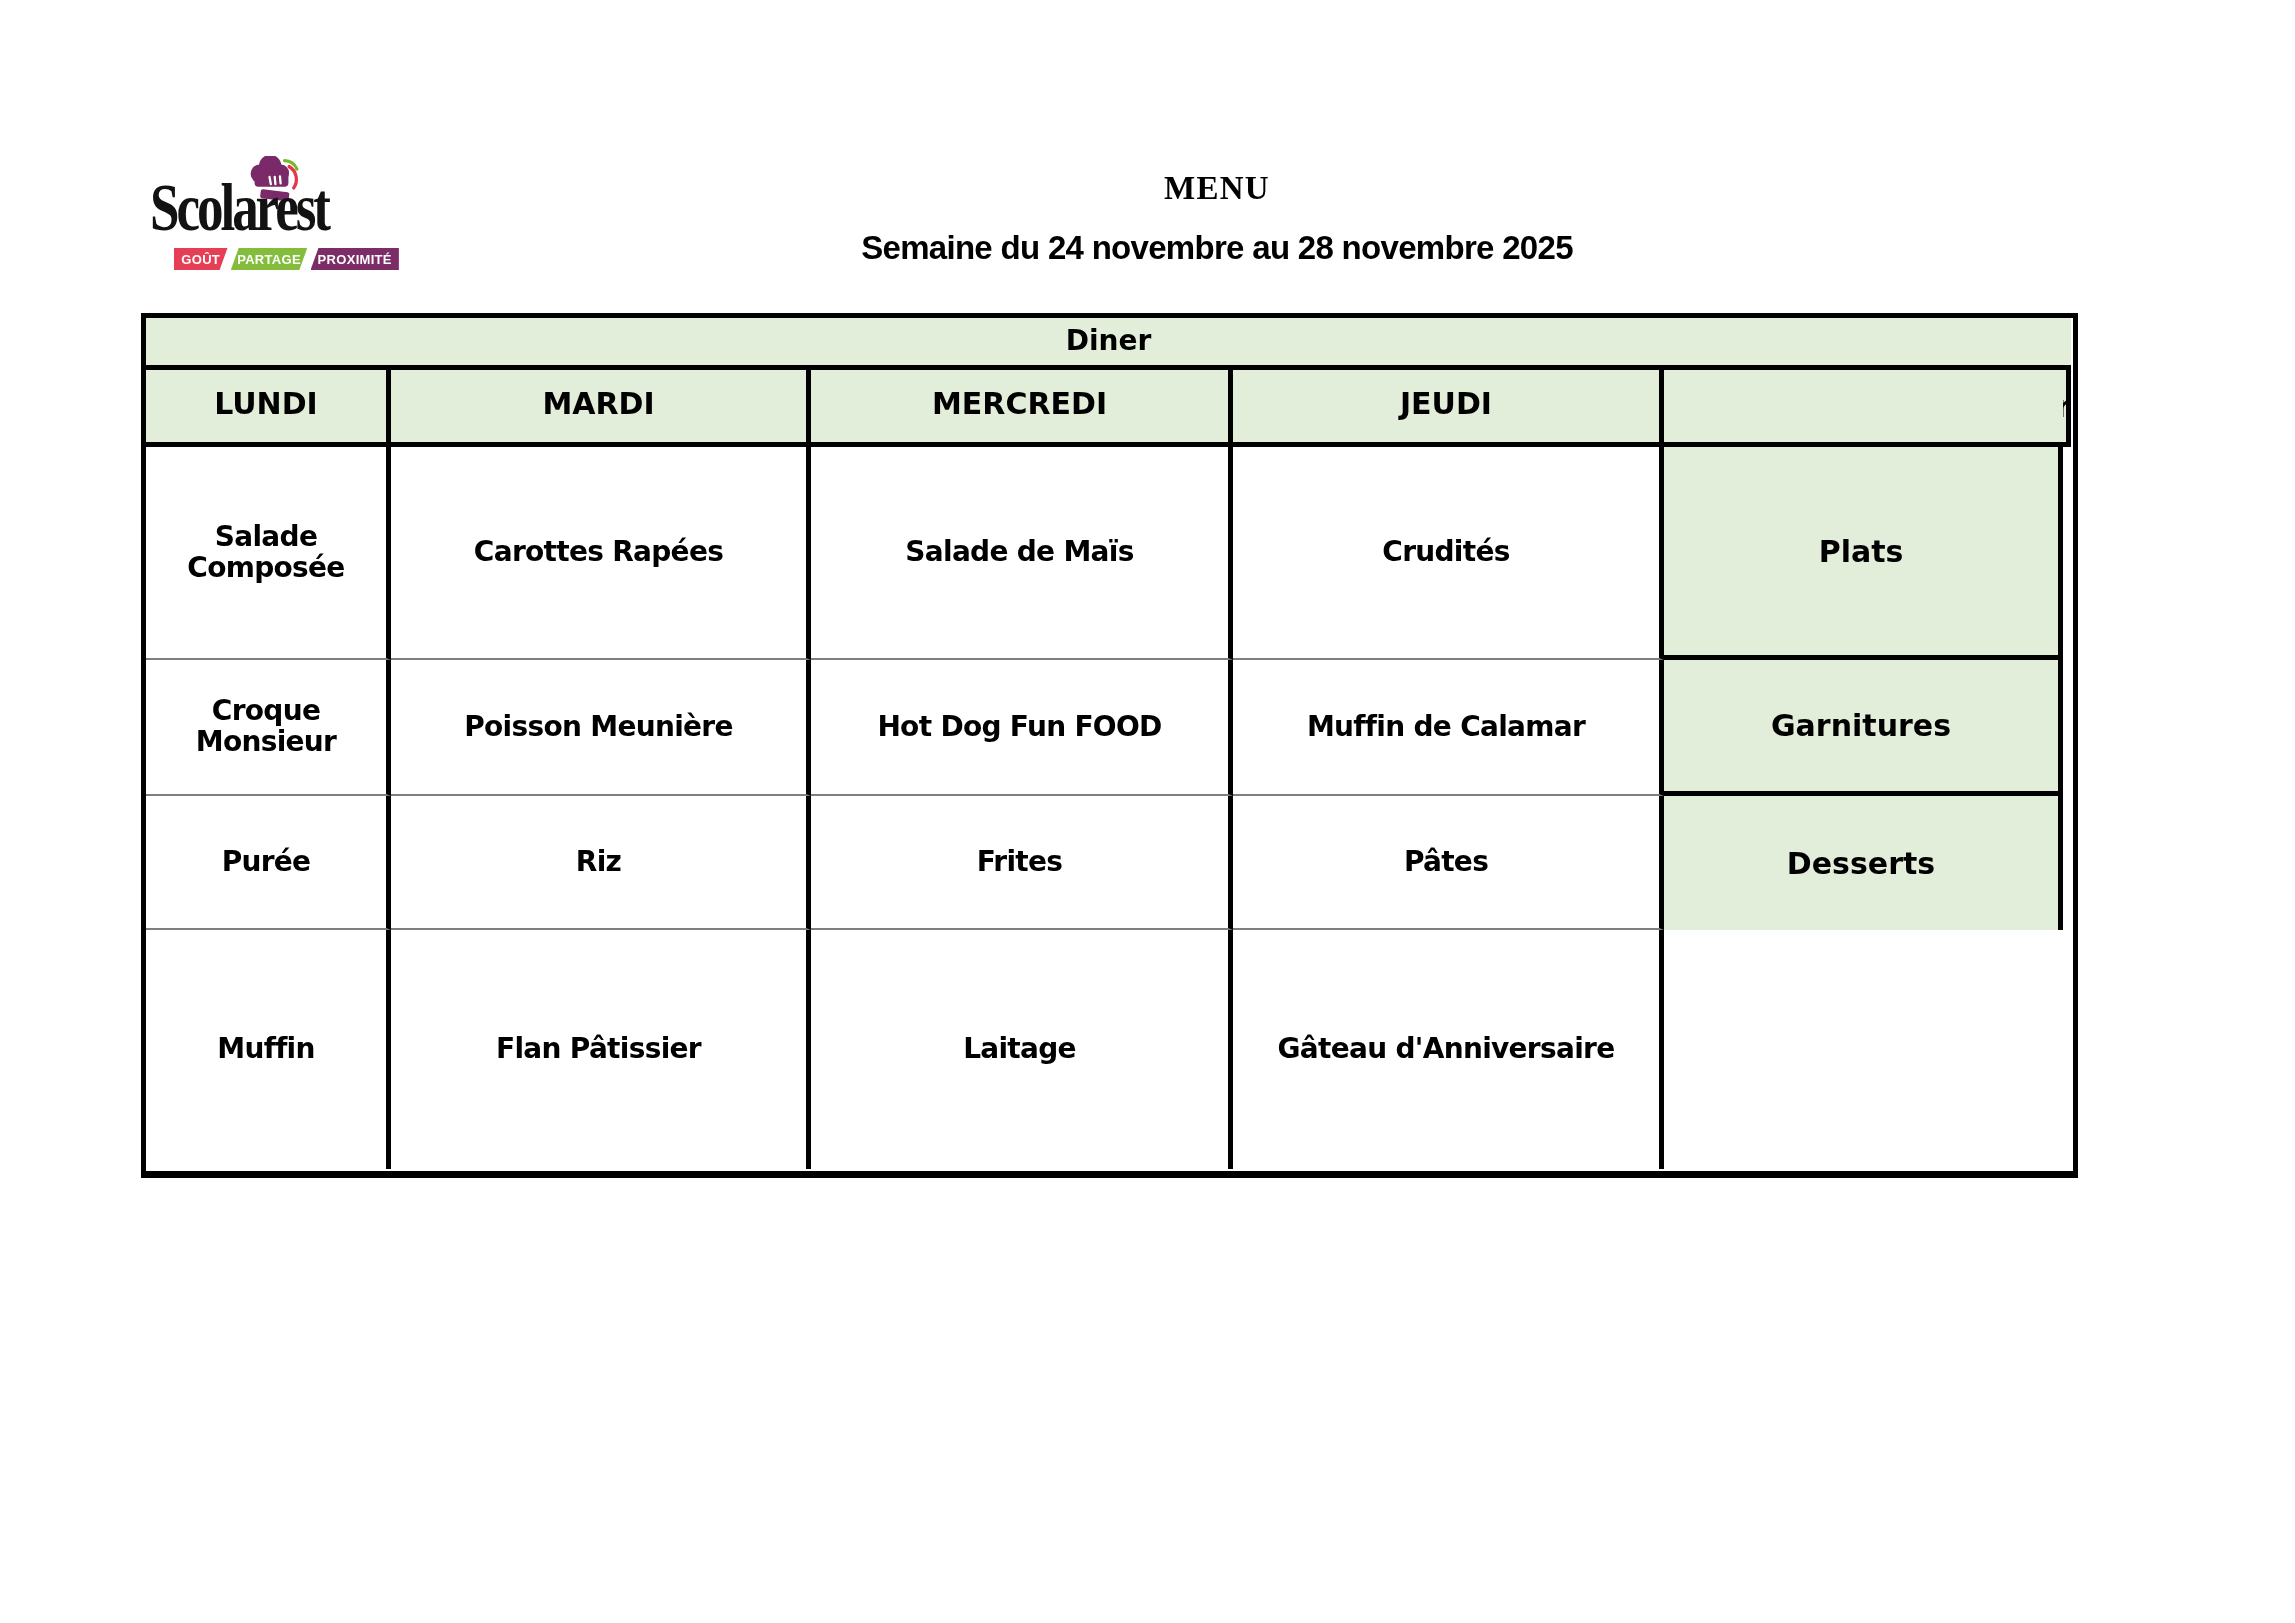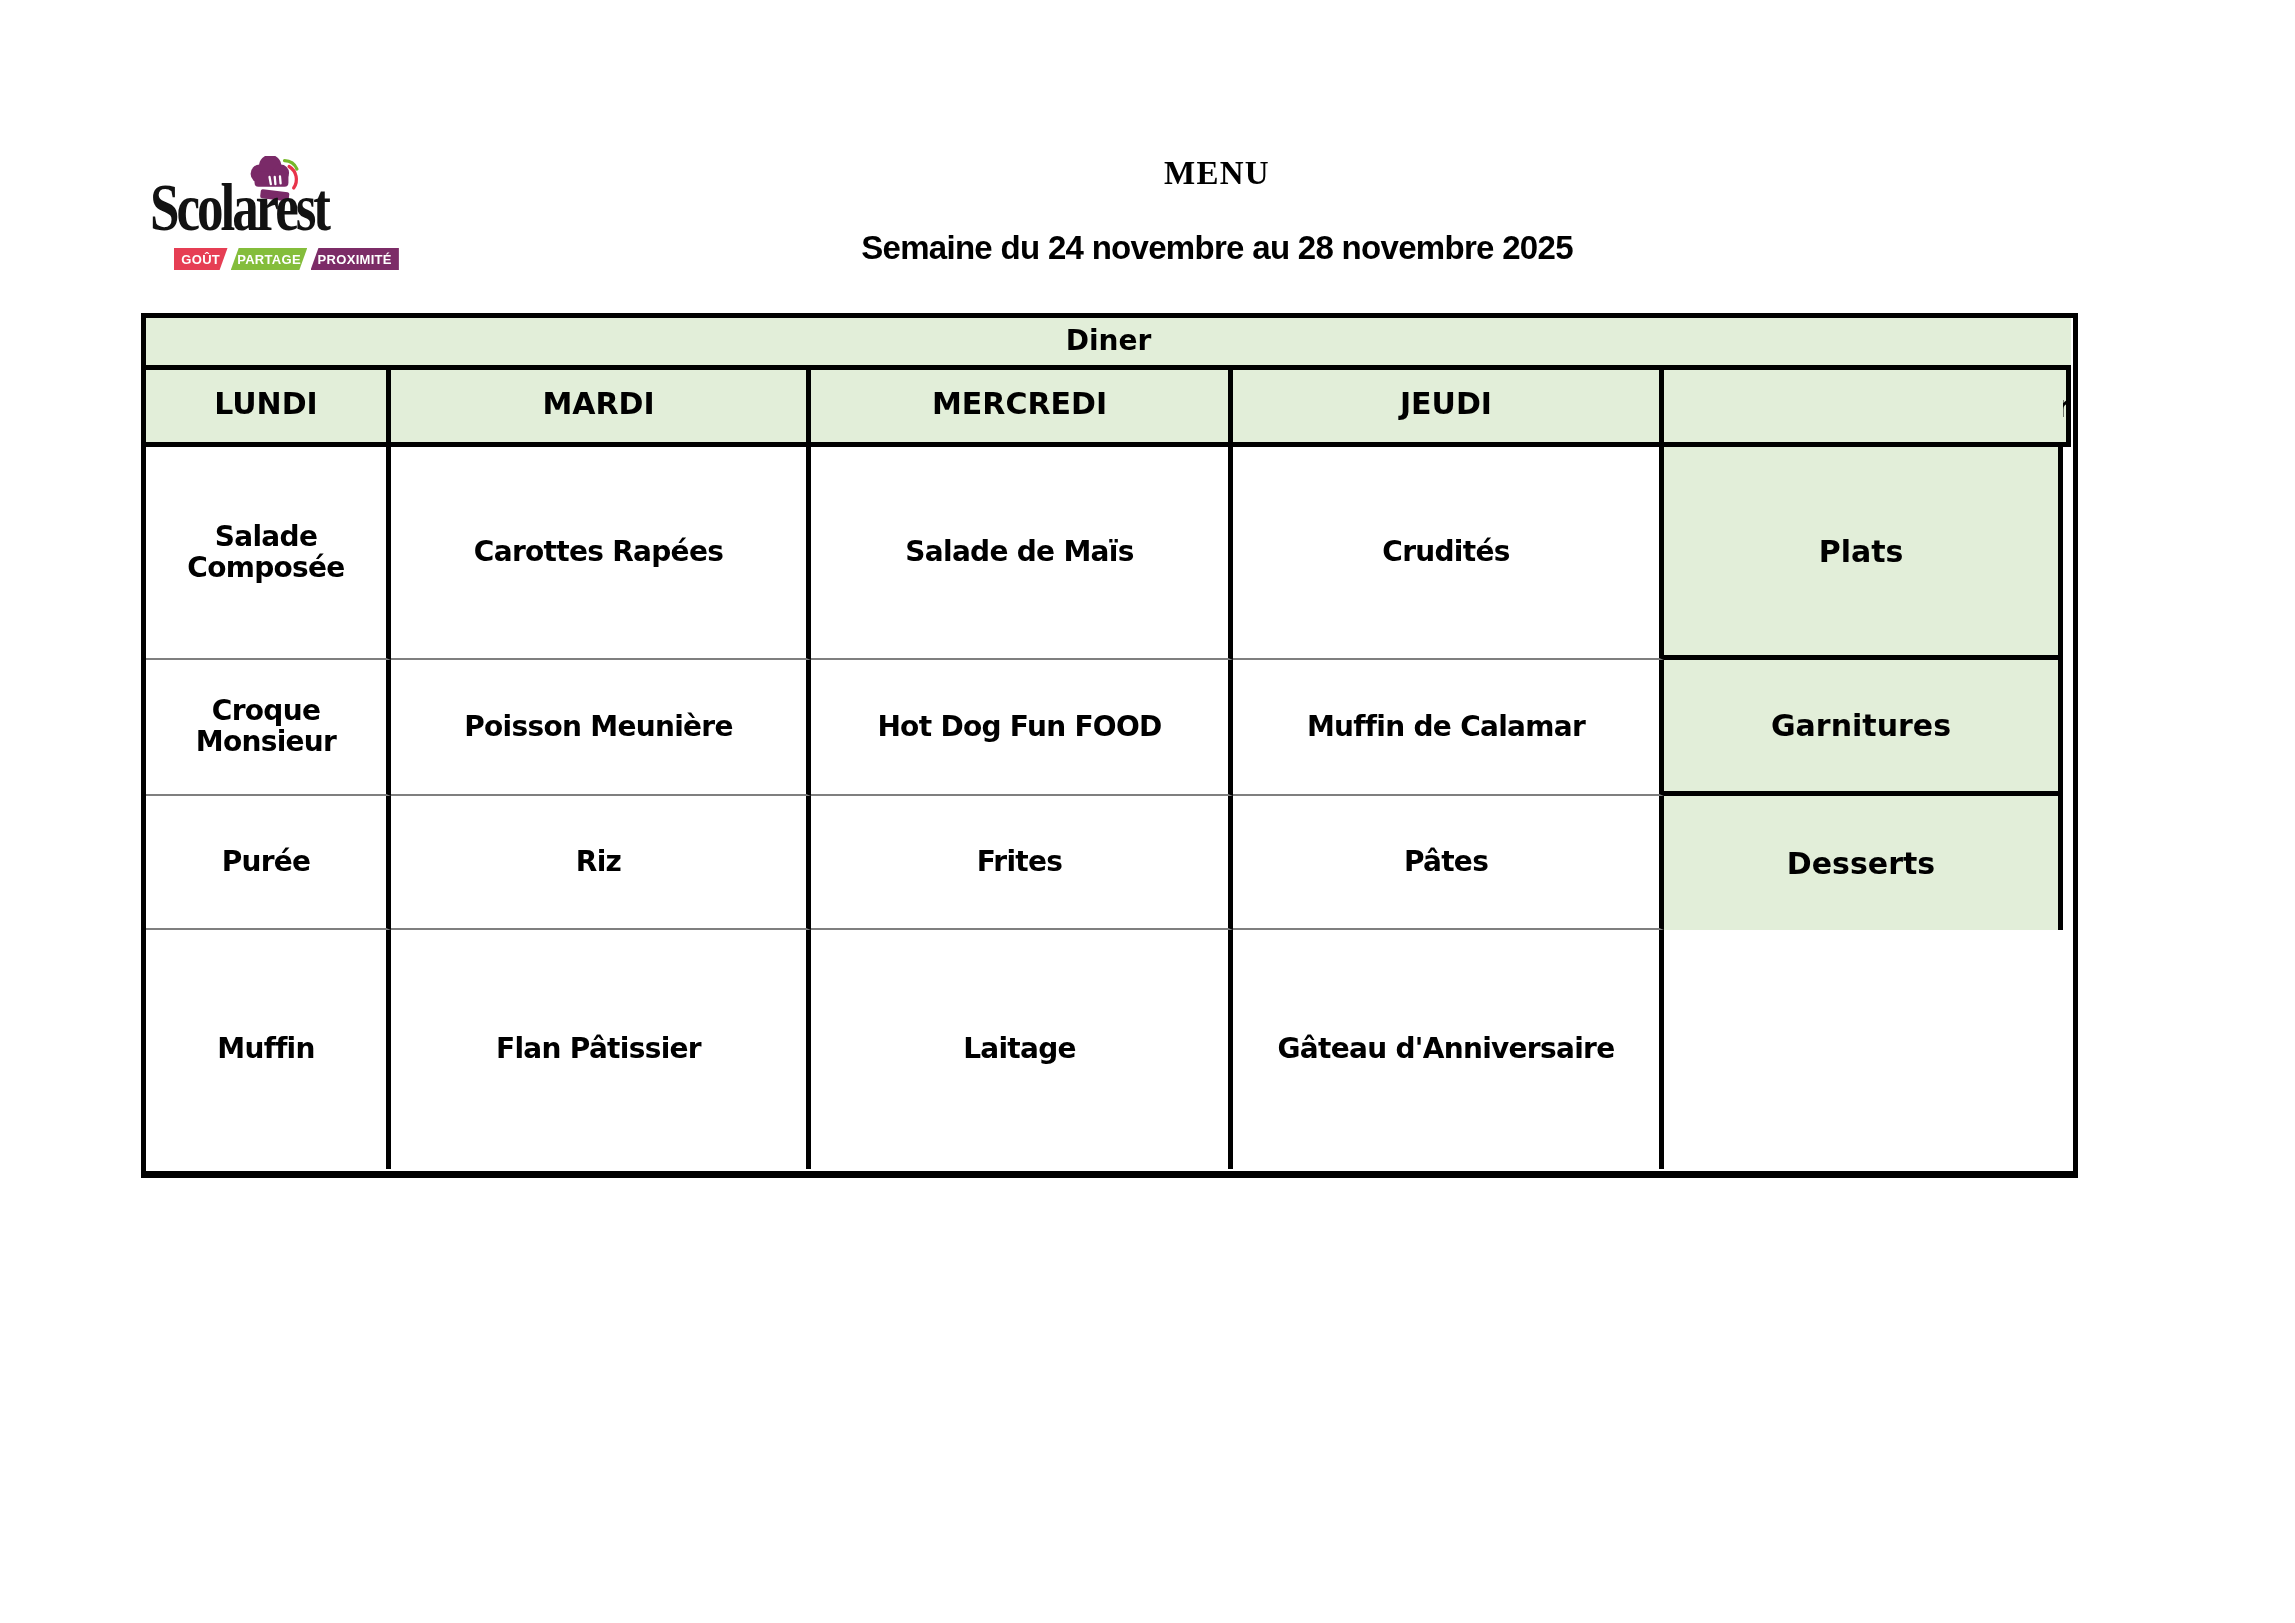--- a/index.html
+++ b/index.html
@@ -30,21 +30,21 @@
     height: 22px; display: flex; align-items: center; justify-content: center;
     color: #fff; font-weight: 700; font-size: 13px; letter-spacing: 0.3px;
     font-family: "Liberation Sans", sans-serif; white-space: nowrap;
   }
   .seg-red    { width: 54px;  background: #e63e54; clip-path: polygon(0 0, 100% 0, calc(100% - 7.9px) 100%, 0 100%); }
   .seg-green  { width: 77px; background: #84bd3b; clip-path: polygon(7.9px 0, 100% 0, calc(100% - 7.9px) 100%, 0 100%); }
   .seg-purple { width: 89px; background: #7c2c67; clip-path: polygon(7.9px 0, 100% 0, 100% 100%, 0 100%); }
 
   
   .menu-title {
-    position: absolute; left: 141px; top: 155px; width: 2152px;
+    position: absolute; left: 141px; top: 170px; width: 2152px;
     text-align: center;
     font-family: "Liberation Serif", serif; font-weight: 700;
     font-size: 33px; letter-spacing: 1.3px; color: #000;
   }
   .menu-subtitle {
     position: absolute; left: 141px; top: 229px; width: 2152px;
     text-align: center;
     font-family: "Liberation Sans", sans-serif; font-weight: 700;
     font-size: 33px; letter-spacing: -0.7px; color: #000;
   }

